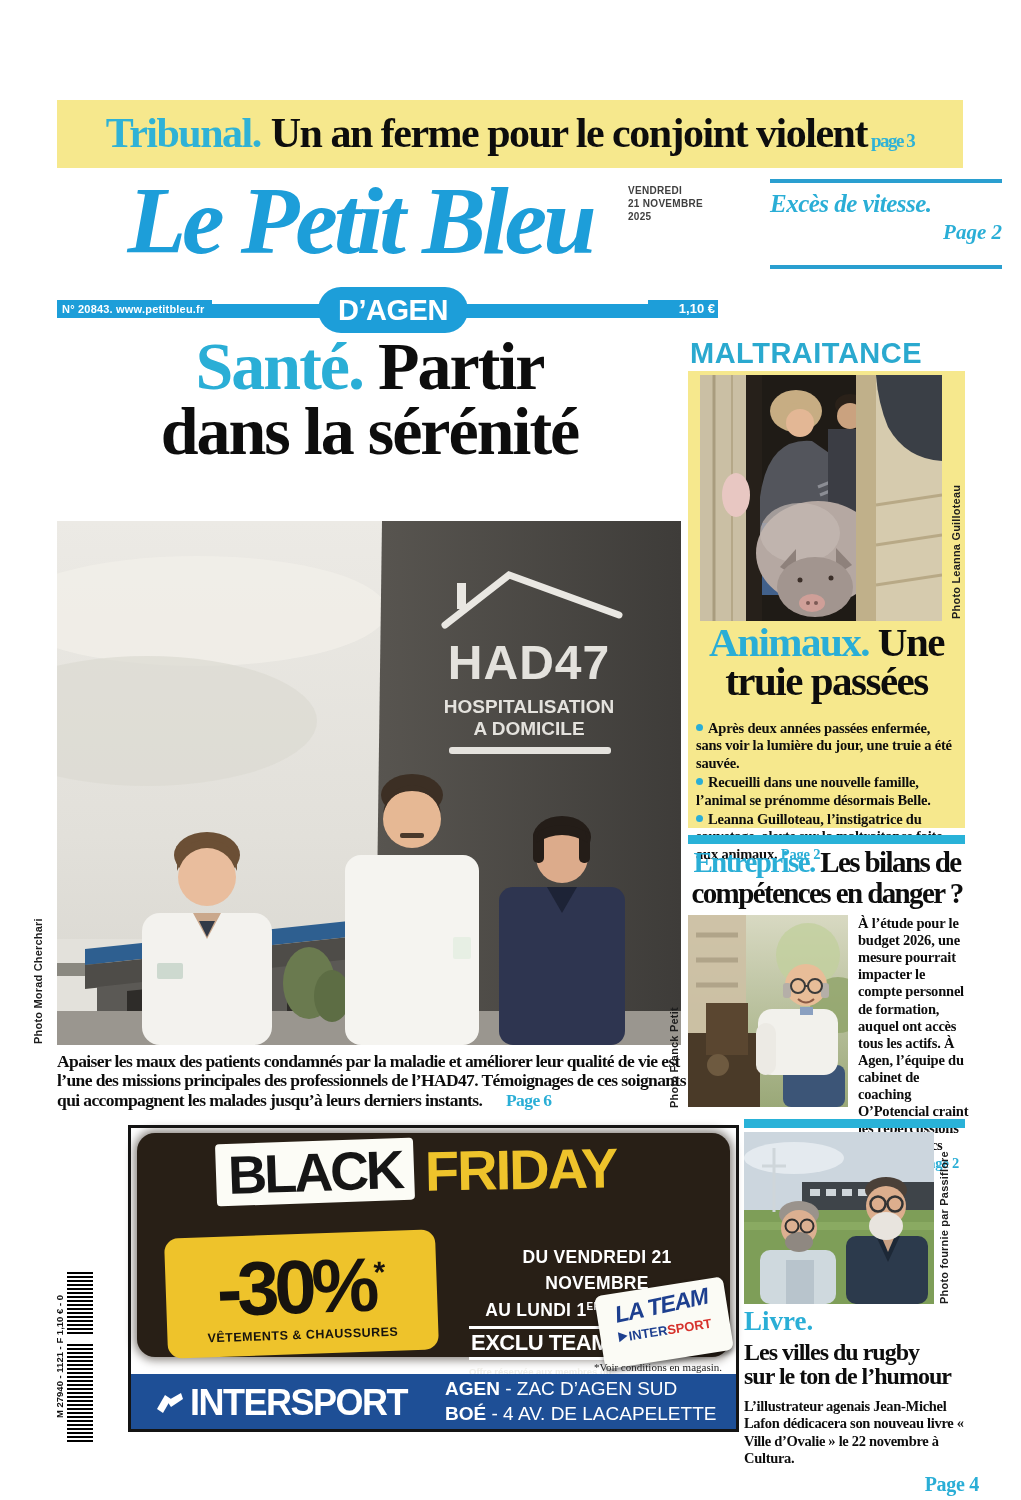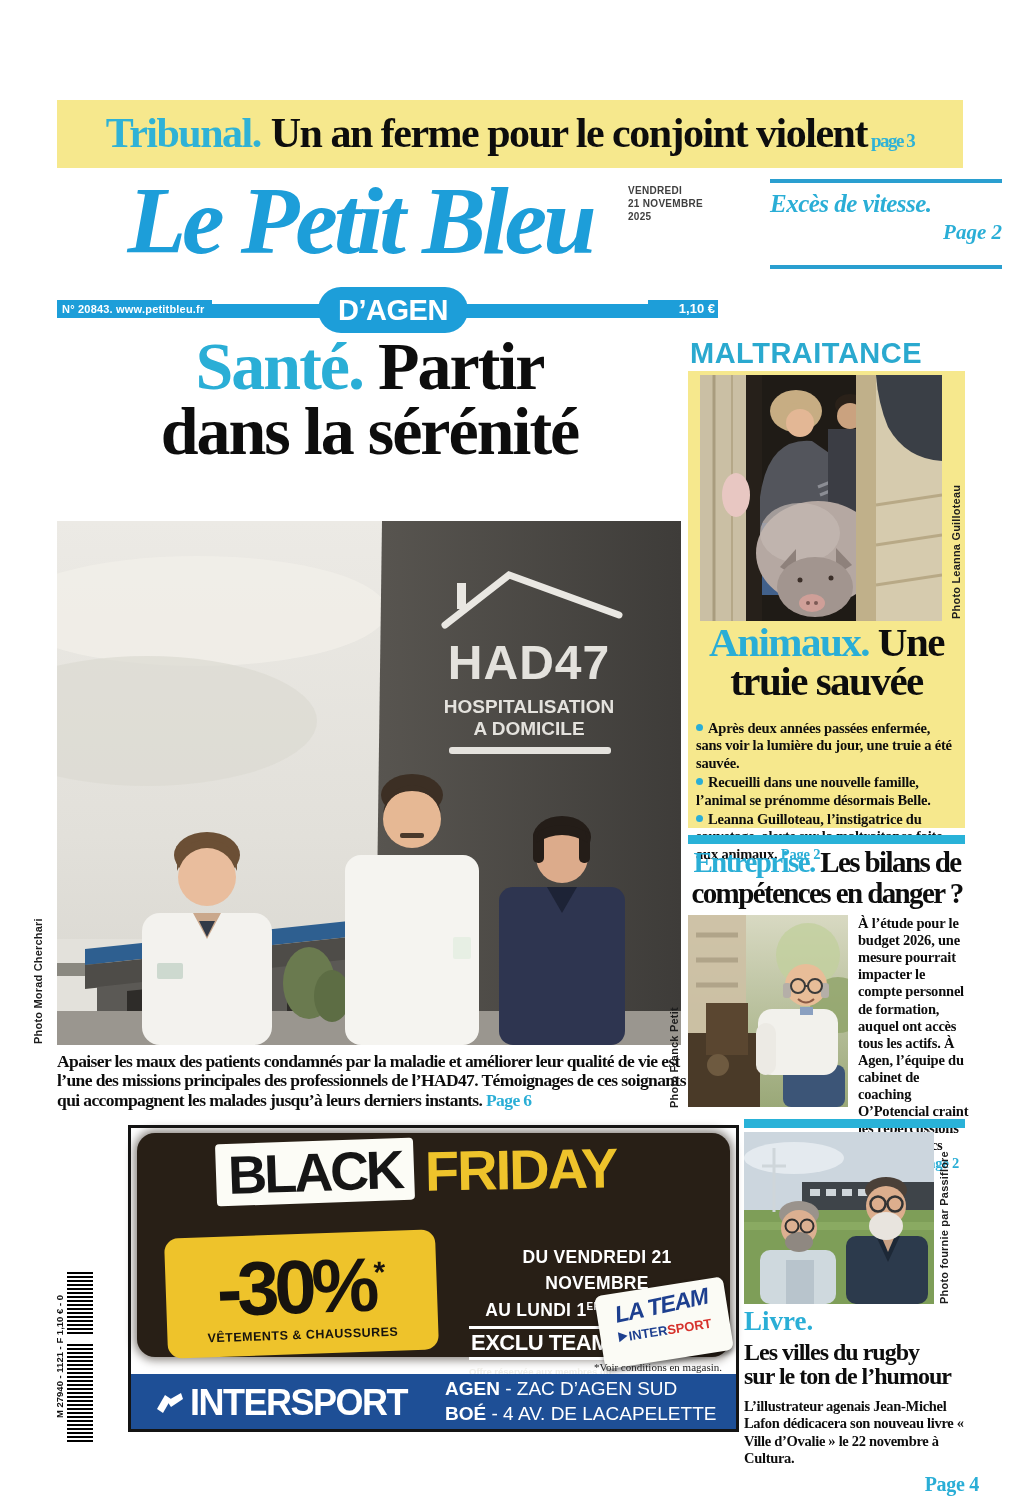--- a/index.html
+++ b/index.html
@@ -39,21 +39,21 @@
     line-height:0.96;letter-spacing:-2px;color:#0d0d0d;}
   
   .photo-frame{overflow:hidden;}
   .vcredit{writing-mode:vertical-rl;transform:rotate(180deg);
     font-family:"Liberation Sans",sans-serif;font-weight:700;font-size:11px;color:#1d1d1d;
     letter-spacing:0.2px;white-space:nowrap;}
   .main-photo{left:57px;top:521px;width:624px;height:524px;}
   .credit-main{left:32px;top:900px;height:144px;}
   .main-caption{left:57px;top:1052px;width:636px;font-size:17.5px;line-height:1.1;
     letter-spacing:-0.6px;color:#0d0d0d;}
-  .main-caption .pref{font-size:17.5px;}
+  .main-caption .pref{font-size:17.5px;margin-left:20px;}
   
   .malt-label{left:690px;top:337px;font-family:"Liberation Sans",sans-serif;font-weight:700;
     font-size:29px;color:#2aa9cf;letter-spacing:0.5px;}
   .yellow-box{left:688px;top:371px;width:277px;height:457px;background:#f6e88d;}
   .pig-photo{position:absolute;left:12px;top:4px;width:242px;height:246px;}
   .pig-credit{position:absolute;right:3px;top:58px;height:190px;}
   .animaux-head{position:absolute;left:0;top:252px;width:100%;text-align:center;
     font-size:41px;line-height:0.95;letter-spacing:-1.5px;color:#0d0d0d;font-weight:700;}
   .bullets{position:absolute;left:8px;top:349px;width:262px;font-size:14.5px;line-height:1.2;
     letter-spacing:-0.2px;color:#0d0d0d;font-weight:700;}
@@ -266,21 +266,21 @@
     <rect x="156" y="0" width="22" height="246" fill="#c0b08a"></rect>
     <rect x="176" y="0" width="66" height="246" fill="#d6cbae"></rect>
     <line x1="176" y1="130" x2="242" y2="120" stroke="#b8a986" stroke-width="3"></line>
     <line x1="176" y1="170" x2="242" y2="160" stroke="#b8a986" stroke-width="3"></line>
     <line x1="176" y1="210" x2="242" y2="200" stroke="#b8a986" stroke-width="3"></line>
     <path d="M176 0 L242 0 L242 86 Q206 84 188 52 Q178 28 176 0 Z" fill="#3a3f46"></path>
   </svg>
   <div class="vcredit pig-credit">Photo Leanna Guilloteau</div>
   <div class="animaux-head serif">
     <div><span class="cyan">Animaux.</span><span> Une</span></div>
-    <div>truie sauvée</div>
+    <div>truie passées</div>
   </div>
   <div class="bullets serif">
     <p><span class="dot"></span><span>Après deux années passées enfermée, sans voir la lumière du jour, une truie a été sauvée.</span></p>
     <p><span class="dot"></span><span>Recueilli dans une nouvelle famille, l’animal se prénomme désormais Belle.</span></p>
     <p><span class="dot"></span><span>Leanna Guilloteau, l’instigatrice du sauvetage, alerte sur la maltraitance faite aux animaux. </span><span class="cyan">Page 2</span></p>
   </div>
 </div>
 
 <div class="abs cbar bar1"></div>
 

